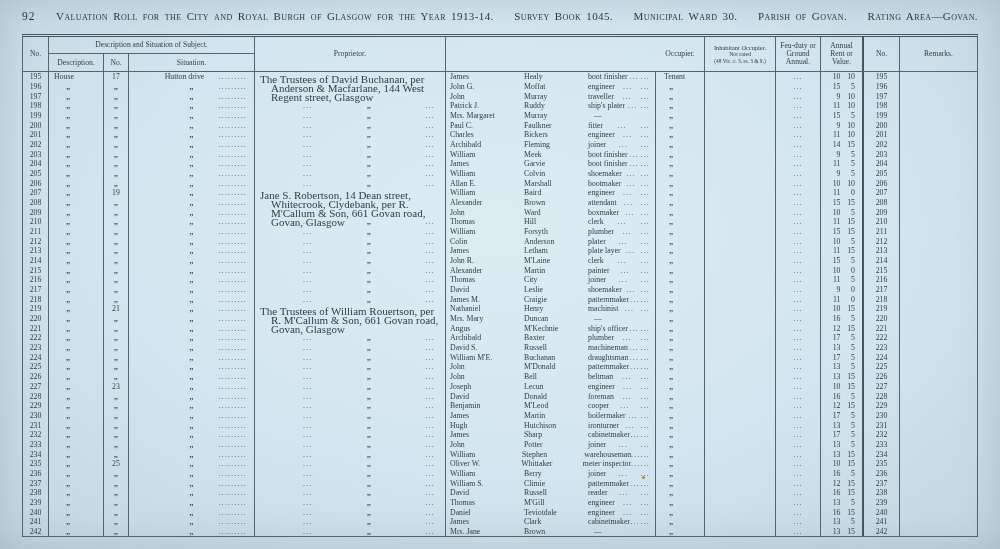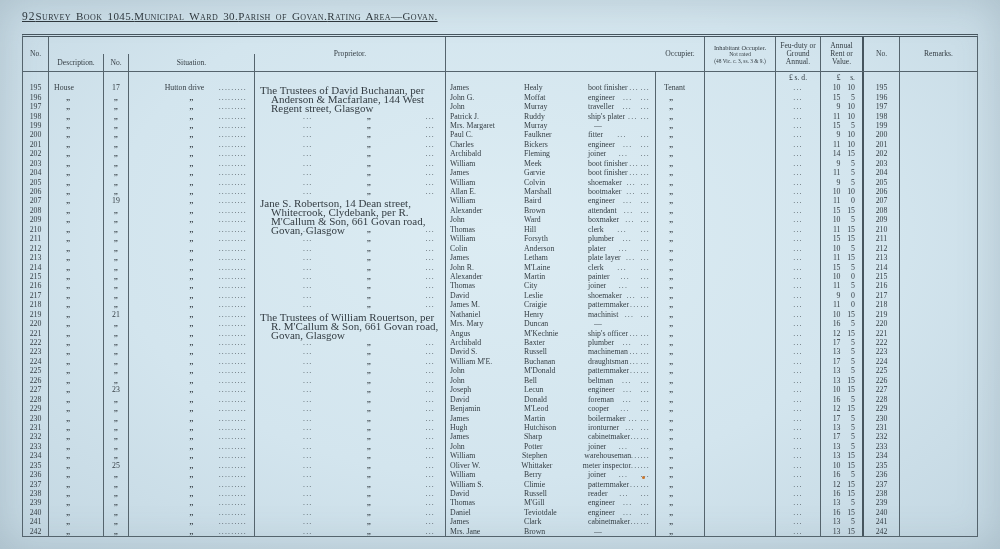--- a/index.html
+++ b/index.html
@@ -15,23 +15,23 @@
     color:var(--ink);
   }
   .page{
     position:relative;width:1000px;height:549px;overflow:hidden;
     background:radial-gradient(ellipse at 50% 42%, #dcecf3 0%, #d3e5ee 55%, #c2d6e1 100%);
     box-shadow:inset 0 0 40px rgba(90,110,125,.25);
   }
   
   .masthead{
     position:absolute;left:22px;top:10px;width:956px;
-    display:flex;justify-content:flex-start;align-items:baseline;
+    display:flex;justify-content:space-between;align-items:baseline;
     font-variant:small-caps;font-size:11px;letter-spacing:.4px;word-spacing:2px;
-    color:#2e373d;white-space:nowrap;text-decoration:underline;
+    color:#2e373d;white-space:nowrap;
   }
   .masthead .pgnum{font-size:11.5px;letter-spacing:1px;}
   
   .vtable{
     --cols:26px 55px 25px 126px 191px 210px 49px 71px 45px 43px 36px auto;
     position:absolute;left:22px;top:34px;width:956px;height:503px;
     display:flex;flex-direction:column;
     border:1.4px solid var(--line);
     border-top:3px double #46555e;
     background:transparent;
@@ -113,62 +113,47 @@
   .speck{position:absolute;left:642px;top:476px;width:3px;height:3px;
     border-radius:50%;background:#c8742a;}
 </style>
 </head>
 <body>
 
 <div class="page">
 
   <div class="masthead">
     <span class="pgnum">92</span>
+    <span>Valuation Roll for the City and Royal Burgh of Glasgow for the Year 1913-14.</span>
     <span>Survey Book 1045.</span>
     <span>Municipal Ward 30.</span>
     <span>Parish of Govan.</span>
     <span>Rating Area—Govan.</span>
   </div>
 
   <div class="vtable">
     <div class="thead">
       <div class="hc h-no">No.</div>
+      <div class="hc h-group">Description and Situation of Subject.</div>
       <div class="hc h-desc">Description.</div>
       <div class="hc h-num">No.</div>
       <div class="hc h-sit">Situation.</div>
       <div class="hc h-prop">Proprietor.</div>
       <div class="hc h-occ">Occupier.</div>
       <div class="hc h-inh">
         <span class="l1">Inhabitant Occupier.</span>
         <span class="l2">Not rated</span>
         <span class="l3">(48 Vic. c. 3, ss. 3 &amp; 9.)</span>
       </div>
       <div class="hc h-feu">Feu-duty or Ground Annual.</div>
       <div class="hc h-rent">Annual Rent or Value.</div>
       <div class="hc h-no2">No.</div>
       <div class="hc h-rem">Remarks.</div>
     </div>
 
-    <div class="crow">
-      <div class="cc"></div>
-      <div class="cc"></div>
-      <div class="cc"></div>
-      <div class="cc"></div>
-      <div class="cc"></div>
-      <div class="cc"></div>
-      <div class="cc"></div>
-      <div class="cc"></div>
-      <div class="cc">£ s. d.</div>
-      <div class="cc c10">
-        <span class="rl">£</span>
-        <span class="rs">s.</span>
-      </div>
-      <div class="cc"></div>
-      <div class="cc c12"></div>
-    </div>
 
     <div class="tbody" id="tbody">
         <div class="trow">
           <div class="td c-no">195</div>
           <div class="td c-desc">House</div>
           <div class="td c-num">17</div>
           <div class="td c-sit">
             <span class="sit-txt">Hutton drive</span>
             <span class="dots">...</span>
             <span class="dots">...</span>

